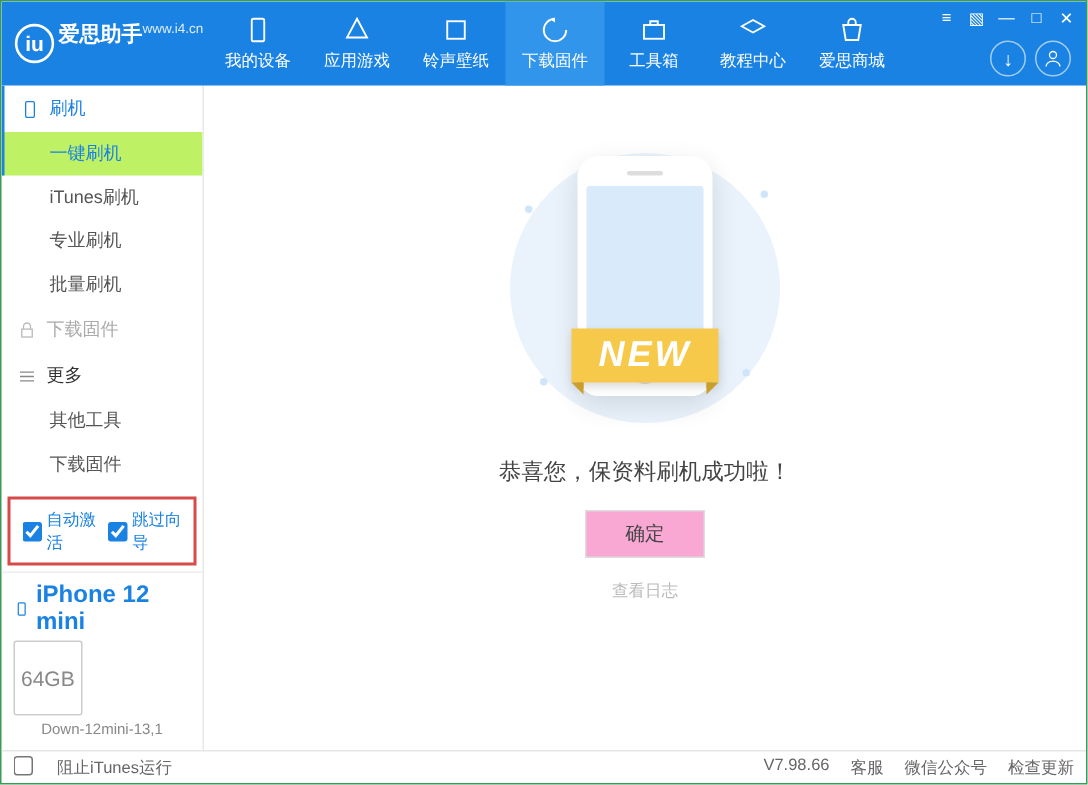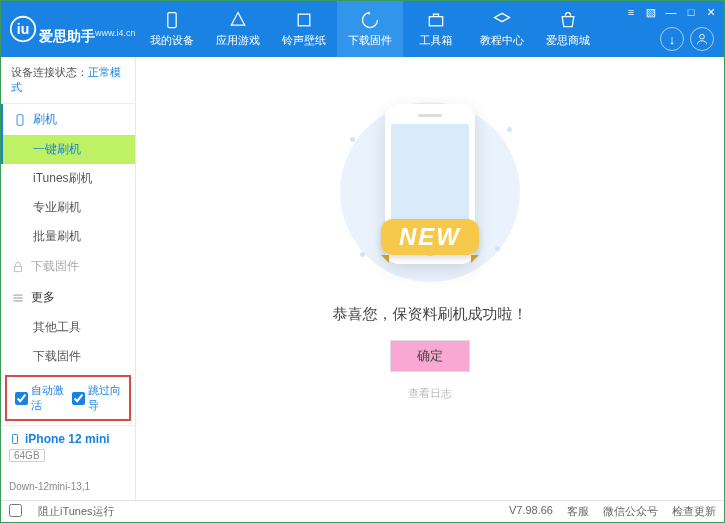--- a/index.html
+++ b/index.html
@@ -1,18 +1,18 @@
 <!DOCTYPE html>
 <html><head>
 <meta charset="utf-8">
 <style>
 * { margin: 0; padding: 0; box-sizing: border-box; font-family: "Microsoft YaHei", sans-serif; }
 body { background: #fff; width: 725px; height: 523px; overflow: hidden; border: 1px solid #3a9a5b; }
 .header { background: #1a82e2; height: 56px; display: flex; align-items: center; padding: 0 8px; color: #fff; position: relative; }
-.logo-block { display: flex; align-items: flex-end; gap: 2px; width: 130px; }
+.logo-block { display: flex; align-items: flex-start; gap: 2px; width: 130px; }
 .logo-icon { width: 28px; height: 28px; }
 .logo-text { display: flex; flex-direction: row; line-height: 1; }
 .logo-title { font-size: 14px; font-weight: bold; }
 .logo-url { font-size: 9px; opacity: 0.85; }
 .nav { display: flex; height: 100%; }
 .nav-item { width: 66px; display: flex; flex-direction: column; align-items: center; justify-content: center; font-size: 11px; cursor: pointer; gap: 3px; }
 .nav-item.active { background: #3195eb; }
 .nav-item svg { width: 20px; height: 20px; }
 .header-right { position: absolute; top: 4px; right: 6px; display: flex; gap: 6px; }
 .win-btn { width: 14px; height: 14px; display: flex; align-items: center; justify-content: center; cursor: pointer; color: #fff; font-size: 11px; }
@@ -27,31 +27,31 @@
 .side-group-head svg { width: 14px; height: 14px; }
 .side-item { padding: 6px 10px 6px 30px; cursor: pointer; border-left: 2px solid transparent; }
 .side-item.active { color: #1a82e2; border-left-color: #1a82e2; background: #bef264; }
 .side-note { padding: 4px 10px 4px 30px; color: #1a82e2; font-size: 11px; line-height: 1.4; }
 .lock-head { color: #aaa; }
 .divider-icon { color: #888; }
 .check-row { display: flex; gap: 8px; padding: 6px 8px; border: 2px solid #d84a4a; margin: 4px; font-size: 11px; align-items: flex-end; }
 .check-item { display: flex; align-items: center; gap: 3px; color: #1a82e2; }
 .check-item input { accent-color: #1a82e2; }
 .device-block { padding: 6px 8px 8px; border-top: 1px solid #eee; }
-.device-name { color: #1a82e2; font-weight: bold; font-size: 12px; display: flex; align-items: center; gap: 4px; }
-.storage-tag { display: inline-block; border: 1px solid #ccc; border-radius: 2px; font-size: 10px; color: #888; padding: 0 4px; margin-top: 3px; }
-.device-info { font-size: 10px; color: #888; margin-top: 19px; }
+.device-name { color: #1a82e2; font-weight: bold; font-size: 16px; display: flex; align-items: center; gap: 4px; }
+.storage-tag { display: inline-block; border: 1px solid #ccc; border-radius: 2px; font-size: 14px; color: #888; padding: 16px 4px; margin-top: 3px; }
+.device-info { font-size: 10px; color: #888; margin-top: 4px; text-align: center; }
 .main { flex: 1; display: flex; flex-direction: column; align-items: center; justify-content: flex-start; padding-top: 40px; }
 .illustration { width: 200px; height: 190px; position: relative; margin-bottom: 18px; }
 .ill-circle { position: absolute; left: 50%; top: 50%; width: 180px; height: 180px; border-radius: 50%; background: #eaf3fc; transform: translate(-50%, -50%); }
 .ill-phone { position: absolute; left: 50%; top: 50%; transform: translate(-50%, -55%); width: 90px; height: 160px; background: #fff; border-radius: 14px; box-shadow: 0 6px 18px rgba(0,0,0,0.12); }
 .ill-phone::before { content: ""; position: absolute; top: 10px; left: 50%; transform: translateX(-50%); width: 24px; height: 3px; background: #ddd; border-radius: 2px; }
 .ill-phone::after { content: ""; position: absolute; bottom: 8px; left: 50%; transform: translateX(-50%); width: 14px; height: 14px; border: 1.5px solid #ddd; border-radius: 50%; }
 .ill-phone-screen { position: absolute; top: 20px; left: 6px; right: 6px; bottom: 28px; background: #d9ebfb; border-radius: 2px; }
-.ill-ribbon { position: absolute; left: 50%; bottom: 32px; transform: translateX(-50%); background: #f7c94b; color: #fff; font-weight: bold; font-size: 24px; padding: 4px 18px; font-style: italic; border-radius: 12px; box-shadow: 0 3px 6px rgba(0,0,0,0.15); letter-spacing: 2px; }
+.ill-ribbon { position: absolute; left: 50%; bottom: 32px; transform: translateX(-50%); background: #f7c94b; color: #fff; font-weight: bold; font-size: 24px; padding: 4px 18px; font-style: italic; border-radius: 0; box-shadow: 0 3px 6px rgba(0,0,0,0.15); letter-spacing: 2px; }
 .ill-ribbon::before, .ill-ribbon::after { content: ""; position: absolute; top: 100%; border: 4px solid #c99e2a; }
 .ill-ribbon::before { left: 0; border-left-color: transparent; border-bottom-color: transparent; }
 .ill-ribbon::after { right: 0; border-right-color: transparent; border-bottom-color: transparent; }
 .dots span { width: 5px; height: 5px; background: #cfe5fa; border-radius: 50%; position: absolute; }
 .success-text { font-size: 15px; color: #444; margin-bottom: 16px; }
 .confirm-btn { border: 1px solid #ddd; background: #f9a8d4; padding: 6px 26px; font-size: 13px; cursor: pointer; color: #444; }
 .view-log { margin-top: 14px; font-size: 11px; color: #bbb; cursor: pointer; }
 .footer { height: 22px; border-top: 1px solid #e5e5e5; display: flex; align-items: center; font-size: 11px; color: #666; padding: 0 8px; justify-content: space-between; }
 .footer-left { display: flex; align-items: flex-start; gap: 16px; }
 .footer-right { display: flex; gap: 14px; }
@@ -131,23 +131,20 @@
         <svg width="14" height="14" viewBox="0 0 24 24">
           <circle cx="12" cy="8" r="4" fill="none" stroke="#fff" stroke-width="1.5"></circle>
           <path d="M4 21 A8 6 0 0 1 20 21" fill="none" stroke="#fff" stroke-width="1.5"></path>
         </svg>
       </div>
   </div>
 </div>
 
 <div class="body">
   <div class="sidebar">
-    <div class="conn-state">
-      <span>设备连接状态：</span><span class="normal">正常模式</span>
-    </div>
     <div class="side-list">
       <div class="side-group-head" style="color:#1a82e2;border-left:2px solid #1a82e2;">
         <svg viewBox="0 0 24 24">
             <rect x="7" y="3" width="10" height="18" rx="1.5" fill="none" stroke="#1a82e2" stroke-width="1.5"></rect>
           </svg>
         <span>刷机</span>
       </div>
       <div class="side-item active">一键刷机</div>
       <div class="side-item">iTunes刷机</div>
       <div class="side-item">专业刷机</div>

